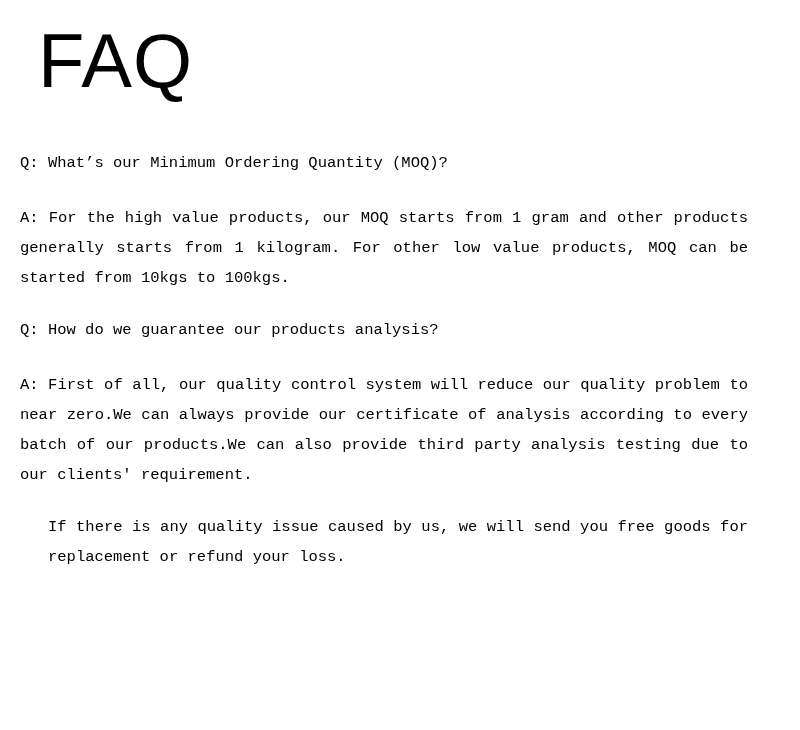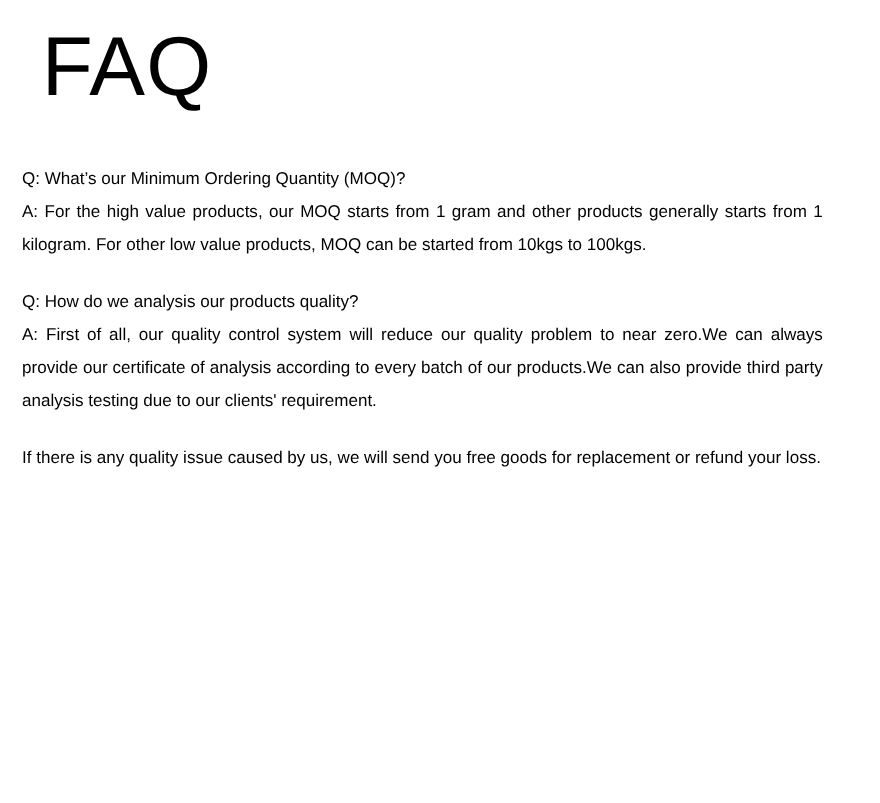--- a/index.html
+++ b/index.html
@@ -30,61 +30,64 @@
     margin: 0 0 0 22px;
     padding-top: 4px;
     color: #000;
   }
   .content {
     margin-top: 44px;
     padding-left: 4px;
   }
   .qa-block {
     margin-bottom: 22px;
+    font-family: Liberation Mono, monospace;
   }
   .qa-block:last-child {
     margin-bottom: 0;
   }
   .line {
     font-size: 15.5px;
     line-height: 30px;
     text-align: justify;
     text-justify: inter-word;
     color: #000;
     margin: 0;
   }
   .question {
     text-align: left;
   }
   .answer {
     text-align: justify;
+    margin-top: 25px;
   }
   .plain {
     text-align: justify;
+    margin-left: 28px;
   }
 </style>
 </head>
 <body>
 
 <div class="page">
 
   <h1 class="faq-title">FAQ</h1>
 
   <div class="content">
 
     <div class="qa-block">
       <p class="line question">Q: What’s our Minimum Ordering Quantity (MOQ)?</p>
       <p class="line answer">A: For the high value products, our MOQ starts from 1 gram and other products generally starts from 1 kilogram. For other low value products, MOQ can be started from 10kgs to 100kgs.</p>
     </div>
 
     <div class="qa-block">
     </div>
 
     <div class="qa-block">
-      <p class="line question">Q: How do we analysis our products quality?</p>
+      <p class="line question">Q: How do we guarantee our products analysis?</p>
       <p class="line answer">A: First of all, our quality control system will reduce our quality problem to near zero.We can always provide our certificate of analysis according to every batch of our products.We can also provide third party analysis testing due to our clients' requirement.</p>
     </div>
 
     <div class="qa-block">
       <p class="line plain">If there is any quality issue caused by us, we will send you free goods for    replacement or refund your loss.</p>
     </div>
 
     <div class="qa-block">
     </div>
 

